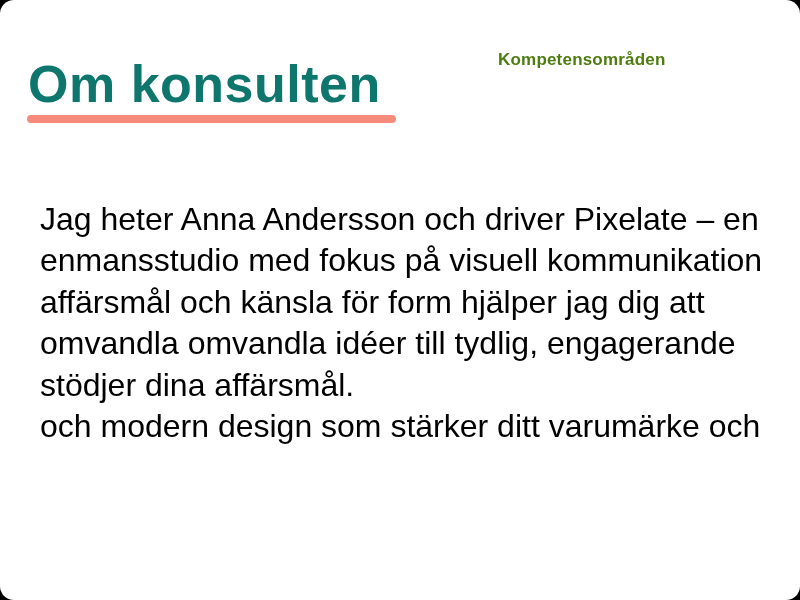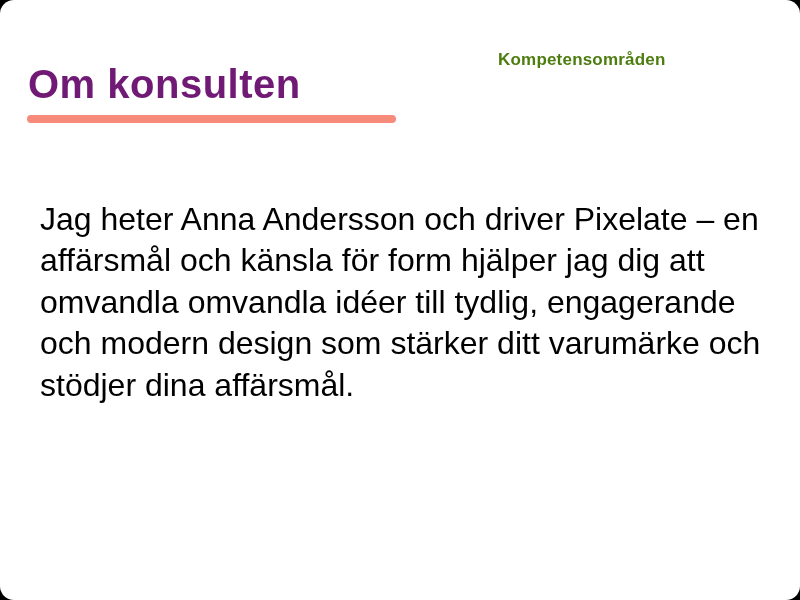--- a/index.html
+++ b/index.html
@@ -14,25 +14,25 @@
     background: #ffffff;
     border-radius: 14px;
     overflow: hidden;
     font-family: "Liberation Sans", "DejaVu Sans", sans-serif;
   }
   .title {
     position: absolute;
     left: 28px;
     top: 54px;
     margin: 0;
-    font-size: 40px;
+    font-size: 52px;
     line-height: 60px;
     font-weight: 800;
     letter-spacing: 0.5px;
-    color: #701a75;
+    color: #0f766e;
     white-space: nowrap;
   }
   .title-underline {
     position: absolute;
     left: 27px;
     top: 115px;
     width: 369px;
     height: 8px;
     border-radius: 4px;
     background: #f68b7b; 
@@ -70,19 +70,20 @@
 <div class="page" style="background: rgb(255, 255, 255);">
 
   <h1 class="title">Om konsulten</h1>
 
   <div class="title-underline" style="background: rgb(246, 139, 123);"></div>
 
   <div class="section-label">Kompetensområden</div>
 
   <p class="intro-paragraph">
     <span class="paragraph-line">Jag heter Anna Andersson och driver Pixelate – en</span>
+    <span class="paragraph-line">enmansstudio med fokus på visuell kommunikation</span>
     <span class="paragraph-line">affärsmål och känsla för form hjälper jag dig att</span>
     <span class="paragraph-line">omvandla omvandla idéer till tydlig, engagerande</span>
+    <span class="paragraph-line">stödjer dina affärsmål.</span>
     <span class="paragraph-line">och modern design som stärker ditt varumärke och</span>
-    <span class="paragraph-line">stödjer dina affärsmål.</span>
   </p>
 
 </div>
 
 </body></html>

